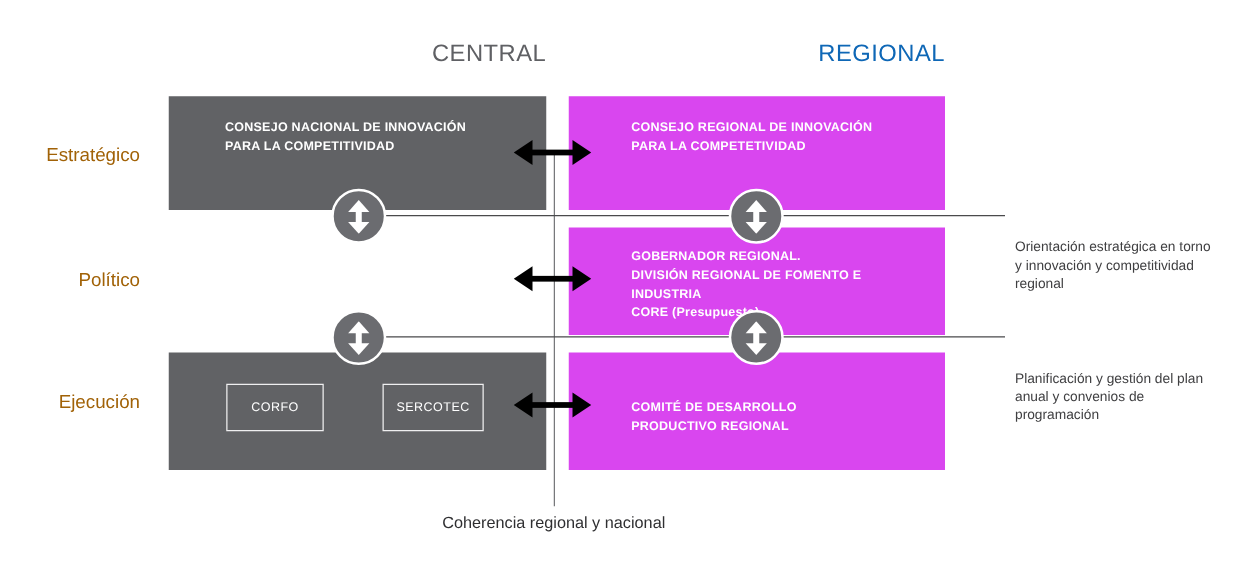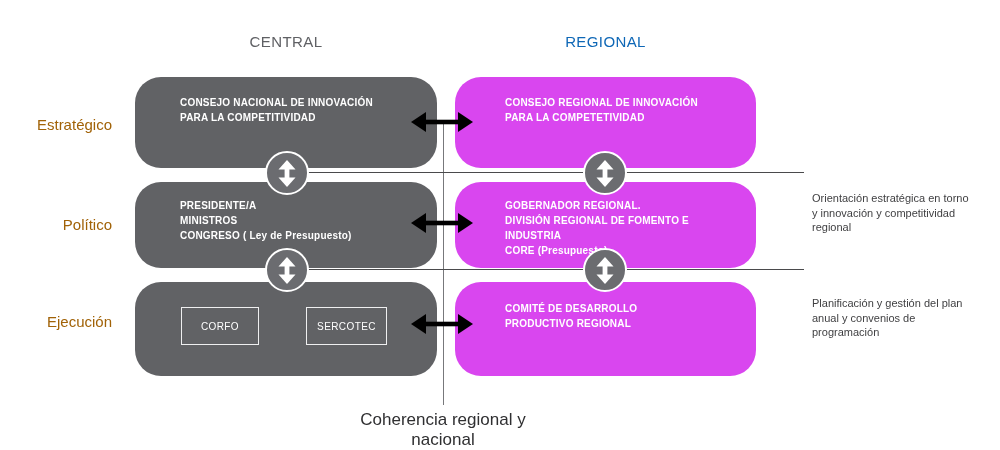--- a/index.html
+++ b/index.html
@@ -1,42 +1,42 @@
 <!DOCTYPE html>
 <html><head>
 <meta charset="utf-8">
 <style>
   html,body{margin:0;padding:0;background:#ffffff;}
   .stage{
     position:relative;width:1000px;height:450px;background:#ffffff;
     font-family:"Liberation Sans", sans-serif;overflow:hidden;
   }
   
-  .col-header{position:absolute;top:33px;font-size:15px;letter-spacing:.4px;text-align:center;}
+  .col-header{position:absolute;top:33px;font-size:19px;letter-spacing:.4px;text-align:right;}
   .col-header.central{left:135px;width:302px;color:#5f6064;}
   .col-header.regional{left:455px;width:301px;color:#0e67b6;}
   
   .level-label{position:absolute;left:18px;width:94px;text-align:right;font-size:15px;color:#a16207;}
   .level-estrategico{top:116px;}
   .level-politico{top:216px;}
   .level-ejecucion{top:313px;}
   
-  .box{position:absolute;box-sizing:border-box;color:#ffffff;z-index:1;border-radius:26px;}
+  .box{position:absolute;box-sizing:border-box;color:#ffffff;z-index:1;}
   .box.gray{background:#616265;}
   .box.blue{background:#d946ef;}
   .box-title{
     display:block;font-size:10px;font-weight:bold;letter-spacing:.2px;
     line-height:1.5;white-space:pre-line;
   }
   .c1{left:135px;top:77px;width:302px;height:91px;padding:18px 20px 0 45px;}
   .c2{left:135px;top:182px;width:302px;height:86px;padding:16px 20px 0 45px;}
   .c3{left:135px;top:282px;width:302px;height:94px;}
   .r1{left:455px;top:77px;width:301px;height:91px;padding:18px 20px 0 50px;}
   .r2{left:455px;top:182px;width:301px;height:86px;padding:16px 14px 0 50px;}
-  .r3{left:455px;top:282px;width:301px;height:94px;padding:19px 20px 0 50px;}
+  .r3{left:455px;top:282px;width:301px;height:94px;padding:37px 20px 0 50px;}
   
   .agency{
     position:absolute;top:25px;height:38px;box-sizing:border-box;
     border:1px solid rgba(255,255,255,.9);color:#ffffff;font-size:10px;
     display:flex;align-items:center;justify-content:center;letter-spacing:.4px;
   }
   .agency.corfo{left:46px;width:78px;}
   .agency.sercotec{left:171px;width:81px;}
   
   .vline{position:absolute;left:443px;top:122px;width:1px;height:283px;background:#77787b;z-index:2;}
@@ -61,21 +61,21 @@
   
   .annotation{
     position:absolute;left:812px;width:182px;font-size:11px;color:#3f3f41;
     line-height:1.32;white-space:pre-line;z-index:2;margin-top:44px;
   }
   .an-1{top:147px;}
   .an-2{top:252px;}
   
   .footer-label{
     position:absolute;left:343px;top:410px;width:200px;text-align:center;
-    font-size:17px;color:#2f2f31;
+    font-size:13px;color:#2f2f31;
   }
 </style>
 </head>
 <body>
 
 <div class="stage">
 
   <div class="col-header central">CENTRAL</div>
   <div class="col-header regional">REGIONAL</div>
 
@@ -83,25 +83,20 @@
   <div class="level-label level-politico">Político</div>
   <div class="level-label level-ejecucion">Ejecución</div>
 
   <div class="vline"></div>
   <div class="hline h1"></div>
   <div class="hline h2"></div>
 
   <div class="box gray c1">
     <span class="box-title">CONSEJO NACIONAL DE INNOVACIÓN
 PARA LA COMPETITIVIDAD</span>
-  </div>
-  <div class="box gray c2">
-    <span class="box-title">PRESIDENTE/A
-MINISTROS
-CONGRESO ( Ley de Presupuesto)</span>
   </div>
   <div class="box gray c3">
     <div class="agency corfo">CORFO</div>
     <div class="agency sercotec">SERCOTEC</div>
   </div>
 
   <div class="box blue r1">
     <span class="box-title">CONSEJO REGIONAL DE INNOVACIÓN
 PARA LA COMPETETIVIDAD</span>
   </div>

